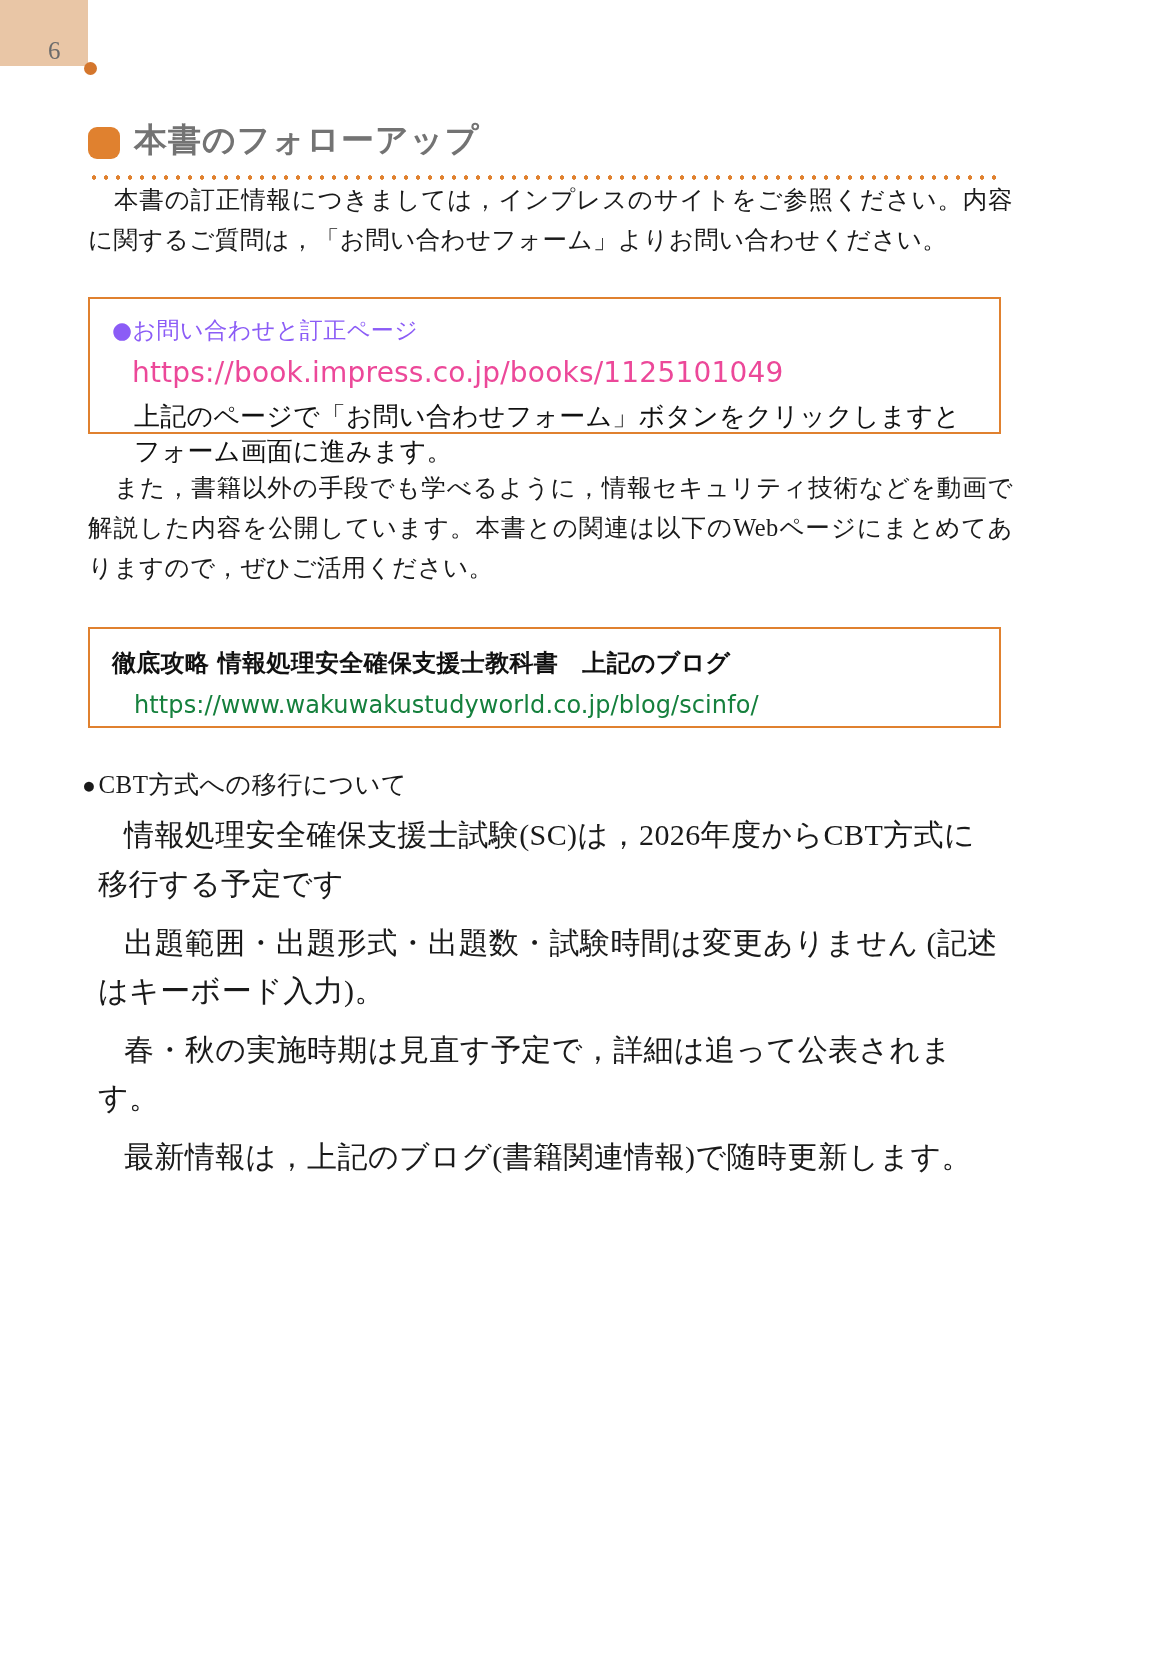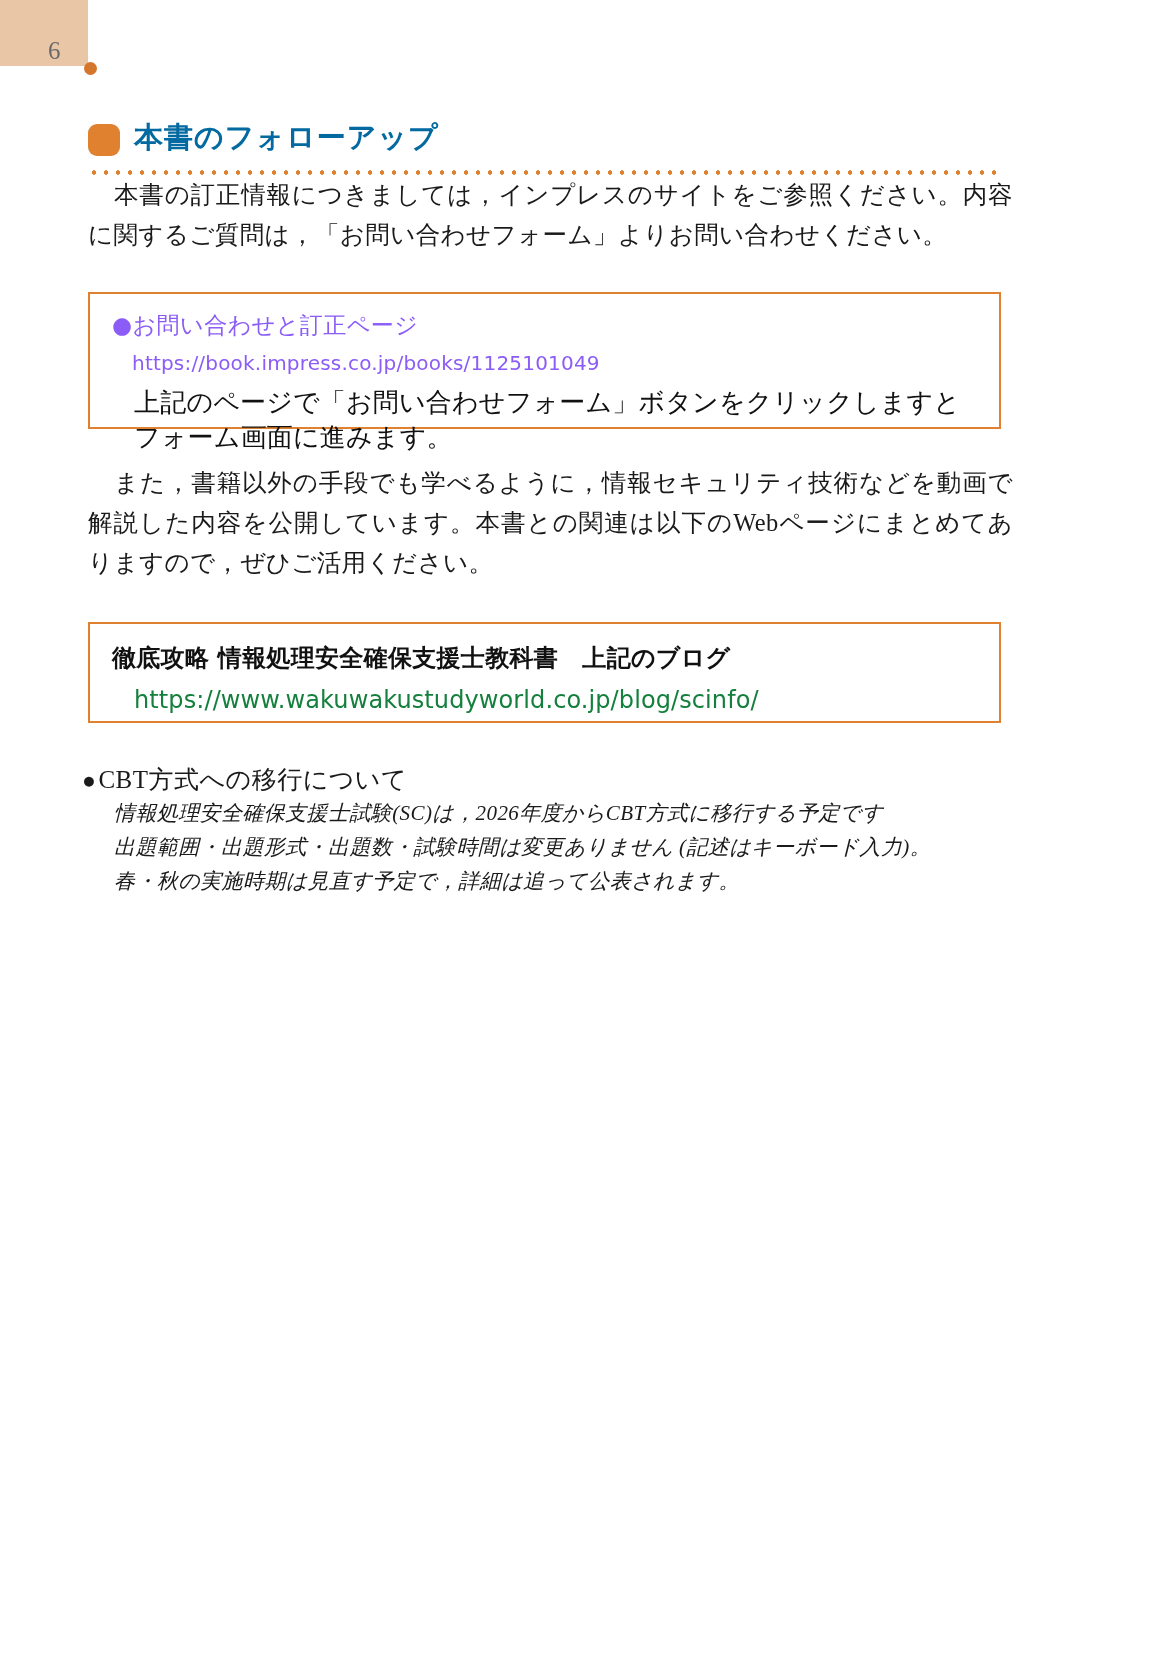--- a/index.html
+++ b/index.html
@@ -63,23 +63,23 @@
     height: 32px;
     border-radius: 9px;
     background: #e0812f;
     flex: 0 0 auto;
     margin-right: 14px;
     margin-top: 4px;
   }
   .heading-text {
     font-family: Liberation Sans, sans-serif;
     font-weight: bold;
-    font-size: 29px;
+    font-size: 33px;
     letter-spacing: 1px;
-    color: #0369a1;
+    color: #737373;
   }
   .dotted-rule {
     margin-top: 12px;
     height: 5px;
     width: 913px;
     background-image: radial-gradient(circle, #e0812f 2px, rgba(255,255,255,0) 2.5px);
     background-size: 12px 5px;
     background-repeat: repeat-x;
   }
 
@@ -107,22 +107,22 @@
     height: 137px;
   }
   .box-title {
     font-family: "DejaVu Sans", sans-serif;
     font-size: 23px;
     color: #8b5cf6;
     letter-spacing: 0.5px;
   }
   .box-url {
     font-family: "DejaVu Sans", sans-serif;
-    font-size: 20px;
-    color: #8b5cf6;
+    font-size: 28px;
+    color: #ec4899;
     margin-top: 10px;
     margin-left: 20px;
     letter-spacing: 0.2px;
   }
   .box-note {
     font-family: "Liberation Serif", serif;
     font-size: 26px;
     color: #111;
     margin-top: 10px;
     margin-left: 22px;
@@ -157,25 +157,24 @@
     font-size: 25px;
     letter-spacing: 0.5px;
     margin-left: -6px;
   }
   .cbt-head .bullet {
     font-size: 23px;
     margin-right: 2px;
   }
   .cbt-line {
     font-family: "Liberation Serif", serif;
-    font-size: 21px;
+    font-size: 30px;
     line-height: 1.62;
-    margin: 0;
+    margin: 10px;
     letter-spacing: 0.4px;
-    font-style: italic;
   }
   .cbt-line.indent { text-indent: 26px; }
 </style>
 </head>
 <body>
 
 <div class="corner-tab"></div>
 <div class="page-number">6</div>
 <div class="corner-dot"></div>
 
@@ -202,14 +201,15 @@
     <div class="box2-url">https://www.wakuwakustudyworld.co.jp/blog/scinfo/</div>
   </div>
 
   <div class="cbt-head">
     <span class="bullet">●</span><span>CBT方式への移行について</span>
   </div>
 
   <p class="cbt-line indent">情報処理安全確保支援士試験(SC)は，2026年度からCBT方式に移行する予定です</p>
   <p class="cbt-line indent">出題範囲・出題形式・出題数・試験時間は変更ありません (記述はキーボード入力)。</p>
   <p class="cbt-line indent">春・秋の実施時期は見直す予定で，詳細は追って公表されます。</p>
+  <p class="cbt-line indent">最新情報は，上記のブログ(書籍関連情報)で随時更新します。</p>
 
 </div>
 
 </body></html>

